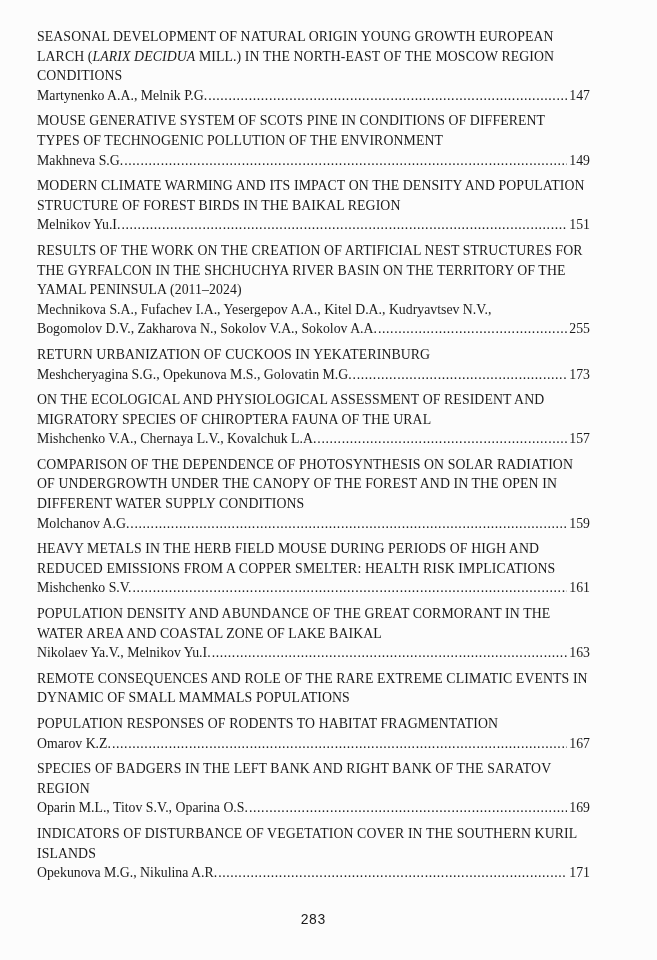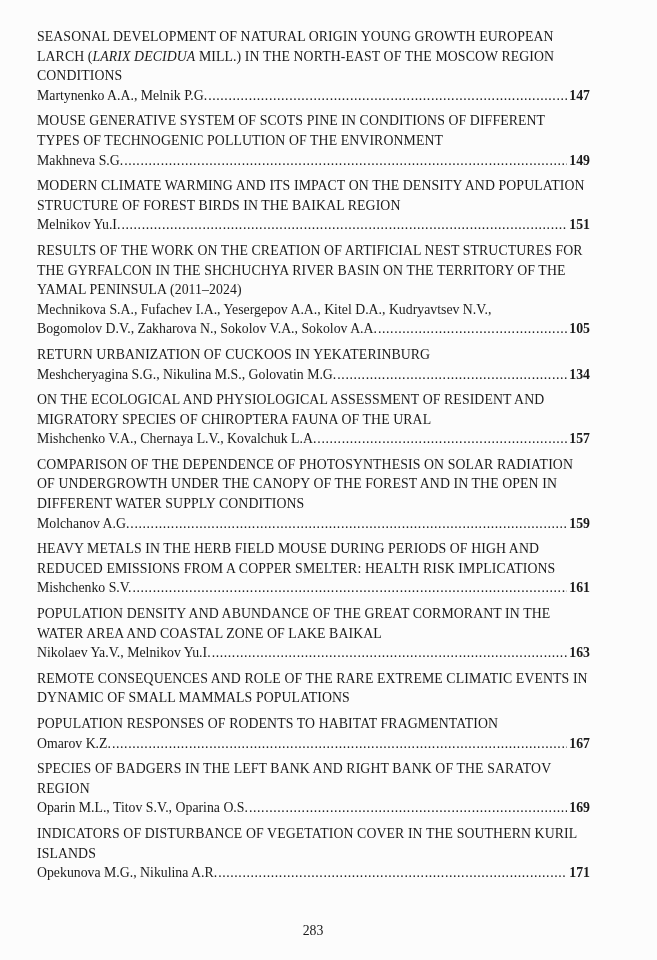--- a/index.html
+++ b/index.html
@@ -62,28 +62,28 @@
   }
   .leader::after {
     content: "..................................................................................................................................................................................................................";
     letter-spacing: 0.6px;
   }
   .pagenum {
     flex: 0 0 auto;
     white-space: nowrap;
     padding-left: 2px;
     text-align: right;
-    font-weight: bold;
   }
   .folio {
     position: absolute;
-    bottom: 19px;
+    bottom: 29px;
     left: 0;
     width: 100%;
     text-align: center;
+    font-family: Liberation Mono, monospace;
   }
 </style>
 </head>
 <body>
 
 <div class="page">
   <div class="entries" id="entries-container">
   <div class="entry">
     <div class="entry-title"><span>SEASONAL DEVELOPMENT OF NATURAL ORIGIN YOUNG GROWTH EUROPEAN LARCH (</span><span class="t-italic">LARIX DECIDUA</span><span> MILL.) IN THE NORTH-EAST OF THE MOSCOW REGION CONDITIONS</span></div>
 
@@ -113,31 +113,31 @@
       <span class="pagenum">151</span>
     </div>
   </div>
 
   <div class="entry">
     <div class="entry-title"><span>RESULTS OF THE WORK ON THE CREATION OF ARTIFICIAL NEST STRUCTURES FOR THE GYRFALCON IN THE SHCHUCHYA RIVER BASIN ON THE TERRITORY OF THE YAMAL PENINSULA (2011–2024)</span><span class="t-italic"></span><span></span></div>
     <div class="authors-wrap">Mechnikova S.A., Fufachev I.A., Yesergepov A.A., Kitel D.A., Kudryavtsev N.V.,</div>
     <div class="toc-row">
       <span class="authors-text">Bogomolov D.V., Zakharova N., Sokolov V.A., Sokolov A.A.</span>
       <span class="leader"></span>
-      <span class="pagenum">105</span>
+      <span class="pagenum">255</span>
     </div>
   </div>
 
   <div class="entry">
     <div class="entry-title"><span>RETURN URBANIZATION OF CUCKOOS IN YEKATERINBURG</span><span class="t-italic"></span><span></span></div>
 
     <div class="toc-row">
-      <span class="authors-text">Meshcheryagina S.G., Nikulina M.S., Golovatin M.G.</span>
-      <span class="leader"></span>
-      <span class="pagenum">134</span>
+      <span class="authors-text">Meshcheryagina S.G., Opekunova M.S., Golovatin M.G.</span>
+      <span class="leader"></span>
+      <span class="pagenum">173</span>
     </div>
   </div>
 
   <div class="entry">
     <div class="entry-title"><span>ON THE ECOLOGICAL AND PHYSIOLOGICAL ASSESSMENT OF RESIDENT AND MIGRATORY SPECIES OF CHIROPTERA FAUNA OF THE URAL</span><span class="t-italic"></span><span></span></div>
 
     <div class="toc-row">
       <span class="authors-text">Mishchenko V.A., Chernaya L.V., Kovalchuk L.A.</span>
       <span class="leader"></span>
       <span class="pagenum">157</span>

